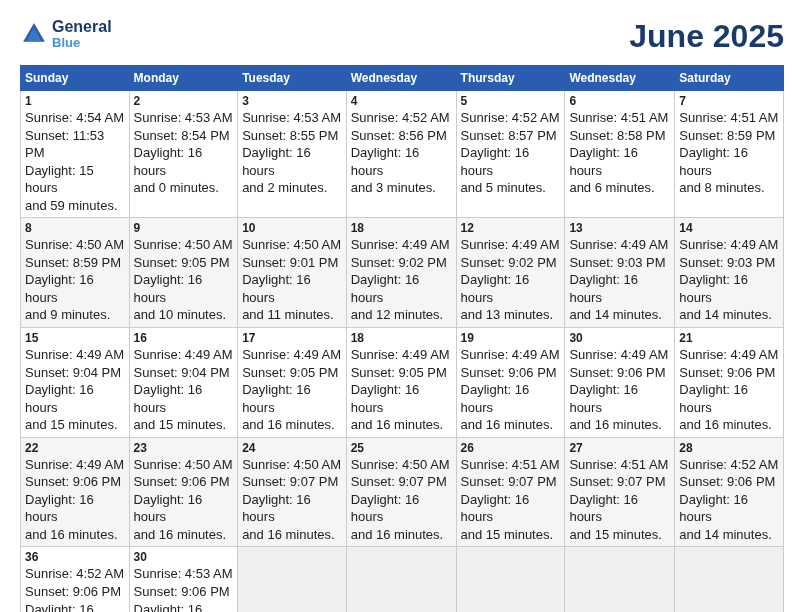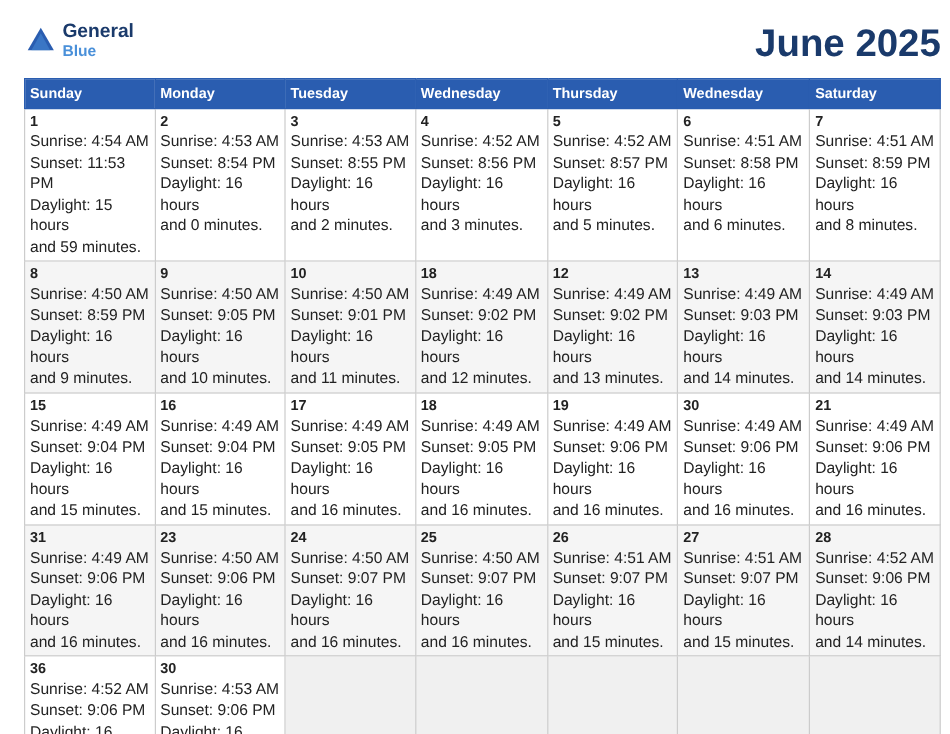--- a/index.html
+++ b/index.html
@@ -202,21 +202,21 @@
             <span class="day-num">30</span>
             <div class="day-info"><span>Sunrise: 4:49 AM</span><br><span>Sunset: 9:06 PM</span><br><span>Daylight: 16 hours</span><br><span>and 16 minutes.</span></div>
           </td>
           <td>
             <span class="day-num">21</span>
             <div class="day-info"><span>Sunrise: 4:49 AM</span><br><span>Sunset: 9:06 PM</span><br><span>Daylight: 16 hours</span><br><span>and 16 minutes.</span></div>
           </td>
         </tr>
         <tr class="row-shade">
           <td>
-            <span class="day-num">31</span>
+            <span class="day-num">22</span>
             <div class="day-info"><span>Sunrise: 4:49 AM</span><br><span>Sunset: 9:06 PM</span><br><span>Daylight: 16 hours</span><br><span>and 16 minutes.</span></div>
           </td>
           <td>
             <span class="day-num">23</span>
             <div class="day-info"><span>Sunrise: 4:50 AM</span><br><span>Sunset: 9:06 PM</span><br><span>Daylight: 16 hours</span><br><span>and 16 minutes.</span></div>
           </td>
           <td>
             <span class="day-num">24</span>
             <div class="day-info"><span>Sunrise: 4:50 AM</span><br><span>Sunset: 9:07 PM</span><br><span>Daylight: 16 hours</span><br><span>and 16 minutes.</span></div>
           </td>

